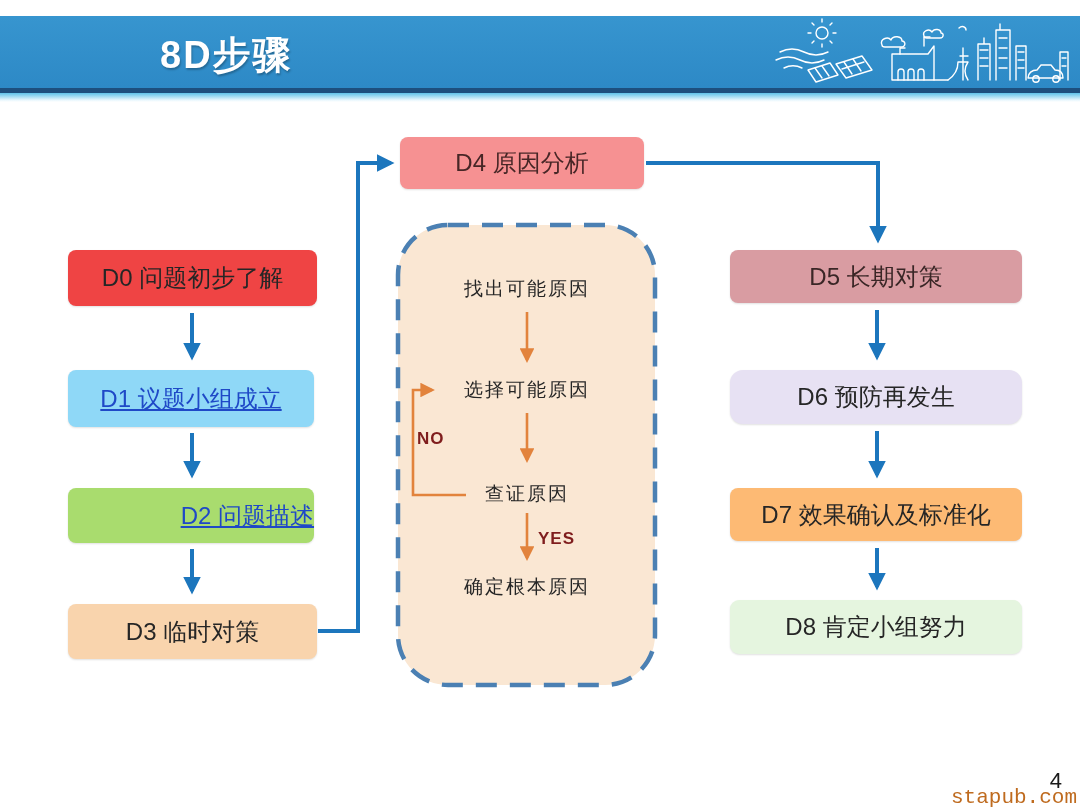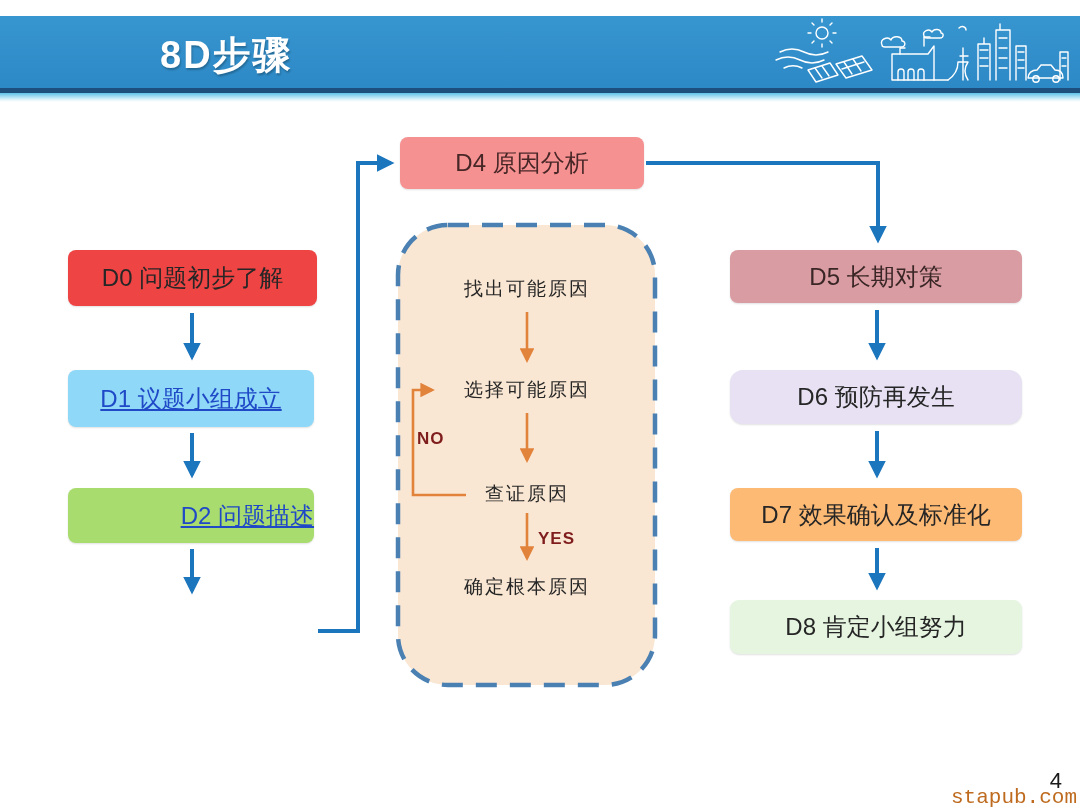--- a/index.html
+++ b/index.html
@@ -143,20 +143,23 @@
 
   <div class="fbox d0">
     <span>D0 问题初步了解</span>
   </div>
   <div class="fbox d1">
     <span class="linktext">D1 议题小组成立</span>
   </div>
   <div class="fbox d2">
     <span class="linktext">D2 问题描述</span>
   </div>
+  <div class="fbox d3">
+    <span>D3 临时对策</span>
+  </div>
   <div class="fbox d4">
     <span>D4 原因分析</span>
   </div>
   <div class="fbox d5">
     <span>D5 长期对策</span>
   </div>
   <div class="fbox d6">
     <span>D6 预防再发生</span>
   </div>
   <div class="fbox d7">

